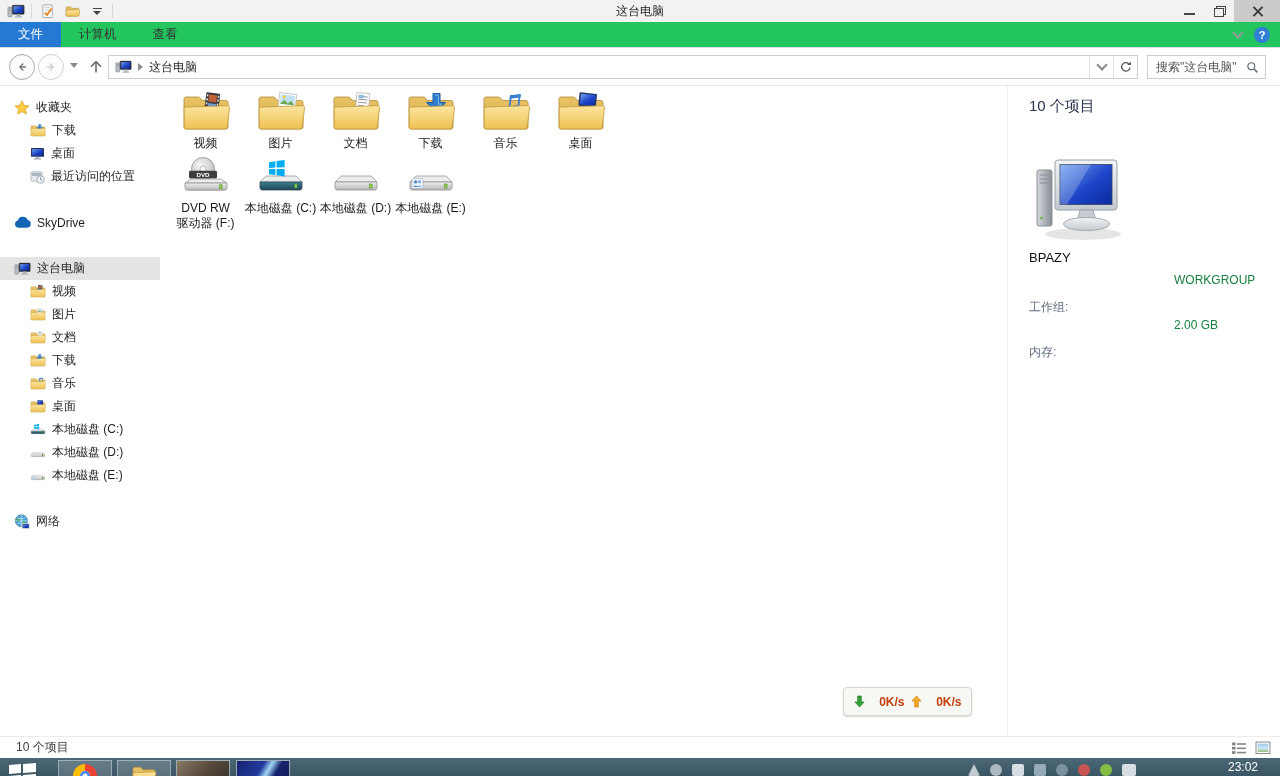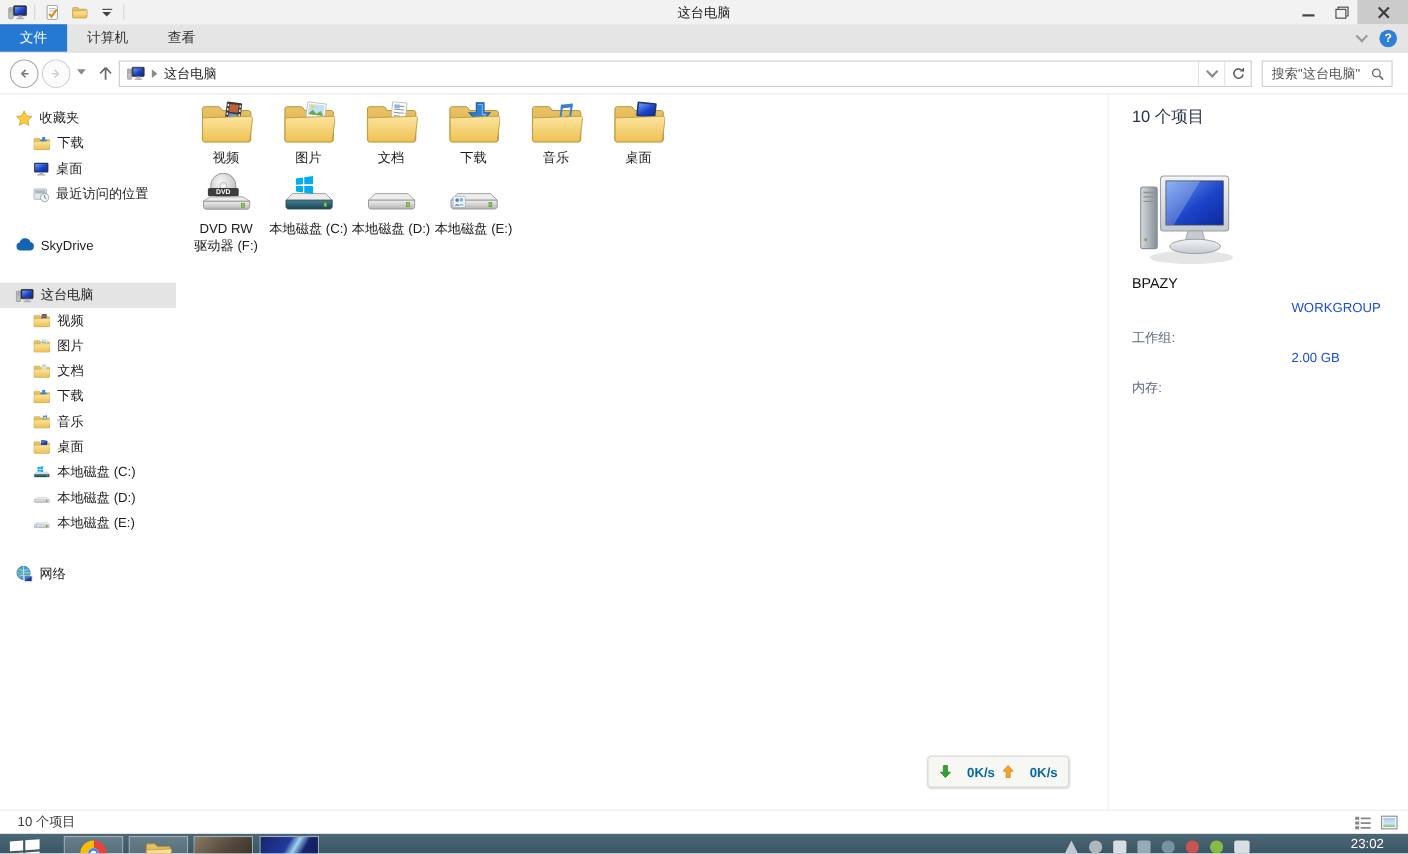--- a/index.html
+++ b/index.html
@@ -17,21 +17,21 @@
   .wc.close { width:46px; background:#cbcbcb; }
   .wc-min { width:11px; height:0; border-bottom:2px solid #444; margin-top:6px; }
   .wc-restore { position:relative; width:11px; height:10px; }
   .wc-restore:before { content:""; position:absolute; left:2px; top:0; width:8px; height:7px; border:1px solid #444; background:#f2f2f2; }
   .wc-restore:after  { content:""; position:absolute; left:0; top:2px; width:8px; height:7px; border:1px solid #444; background:#f2f2f2; }
   .wc-x { position:relative; width:11px; height:11px; }
   .wc-x:before,.wc-x:after { content:""; position:absolute; left:5px; top:-1px; width:2px; height:13px; background:#3c3c3c; }
   .wc-x:before { transform:rotate(45deg);} .wc-x:after { transform:rotate(-45deg);}
 
   
-  .tabs-row { position:absolute; left:0; top:22px; width:1280px; height:26px; background:#e5e5e5; border-bottom:1px solid #d8e0ec; display:flex; align-items:stretch; }
+  .tabs-row { position:absolute; left:0; top:22px; width:1280px; height:26px; background:#22c55e; border-bottom:1px solid #d8e0ec; display:flex; align-items:stretch; }
   .tab { padding:0 18px; display:flex; align-items:center; font-size:12.5px; color:#333; }
   .tab.active { background:#2679d2; color:#fff; }
   .tabs-right { margin-left:auto; display:flex; align-items:center; gap:12px; padding-right:10px; }
   .chev-down { width:8px; height:8px; border-right:2px solid #9a9a9a; border-bottom:2px solid #9a9a9a; transform:rotate(45deg); margin-top:-4px; }
   .help-btn { width:16px; height:16px; border-radius:50%; background:#2f7fd6; color:#fff; font-size:11px; font-weight:bold; display:flex; align-items:center; justify-content:center; }
 
   
   .navbar { position:absolute; left:0; top:48px; width:1280px; height:38px; background:#fff; border-bottom:1px solid #e4e4e4; }
   .nav-circle { position:absolute; top:6px; width:26px; height:26px; border-radius:50%; border:1px solid #a9a9a9; background:#fcfcfc; display:flex; align-items:center; justify-content:center; }
   .nav-circle.disabled { border-color:#d2d2d2; }
@@ -72,25 +72,25 @@
   .g1 { margin-top:12px; } .g2 { margin-top:14px; }
 
   
   .details { position:absolute; left:1007px; top:0; width:273px; height:650px; border-left:1px solid #f0f0f0; padding:11px 10px 0 21px; }
   .d-count { font-size:15px; color:#28344e; }
   .d-pc { margin-top:38px; width:96px; height:88px; }
   .d-name { margin-top:8px; font-size:13px; color:#111; }
   .d-props { margin-top:6px; }
   .d-row { display:flex; font-size:12px; line-height:18px; }
   .d-label { width:145px; color:#5e6b7f;margin-top:27px; }
-  .d-value { color:#1d4ed8; white-space:nowrap; }
+  .d-value { color:#15803d; white-space:nowrap; }
 
   
   .speedw { position:absolute; left:843px; top:601px; width:129px; height:29px; background:#f7f7f3; border:1px solid #d7d7d2; border-radius:4px; box-shadow:0 1px 2px rgba(0,0,0,.15); display:flex; align-items:center; justify-content:center; gap:6px; }
-  .speedw .sp { font-size:12px; font-weight:bold; color:#0369a1; width:34px; text-align:right; }
+  .speedw .sp { font-size:12px; font-weight:bold; color:#c2410c; width:34px; text-align:right; }
 
   
   .statusbar { position:absolute; left:0; top:736px; width:1280px; height:22px; background:#fff; border-top:1px solid #ececec; display:flex; align-items:center; }
   .sb-count { font-size:12px; color:#3c3c3c; padding-left:16px; }
   .sb-right { margin-left:auto; display:flex; gap:6px; padding-right:8px; }
   .sb-btn { width:18px; height:18px; display:flex; align-items:center; justify-content:center; }
 
   
   .taskbar { position:absolute; left:0; top:758px; width:1280px; height:18px; background:linear-gradient(#4c6877,#3a5564); overflow:hidden; }
   .tb-inner { position:relative; width:100%; height:40px; }

